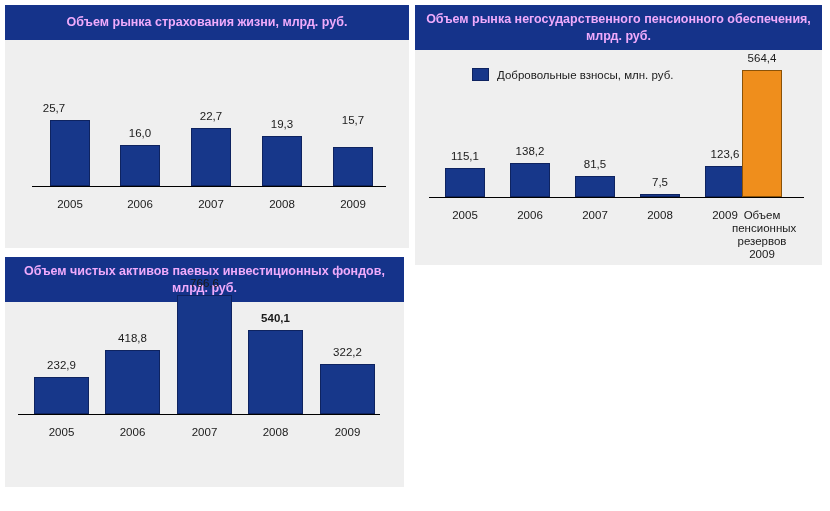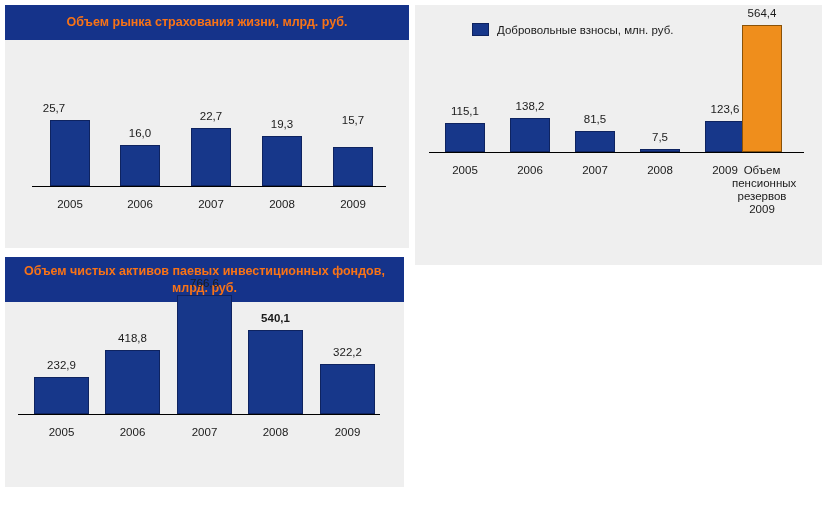--- a/index.html
+++ b/index.html
@@ -15,21 +15,21 @@
     overflow: hidden;
   }
 
   .panel {
     position: absolute;
     background: #efefef;
     box-sizing: border-box;
   }
   .panel-header {
     background: #15338a;
-    color: #f97316;
+    color: #f0abfc;
     font-weight: bold;
     font-size: 12.5px;
     line-height: 17px;
     text-align: center;
     display: flex;
     align-items: center;
     justify-content: center;
     box-sizing: border-box;
     padding: 0 10px;
   }
@@ -136,20 +136,21 @@
       <div class="cat-label" style="left:110px; top:158px; width:50px;">2006</div>
       <div class="cat-label" style="left:181px; top:158px; width:50px;">2007</div>
       <div class="cat-label" style="left:252px; top:158px; width:50px;">2008</div>
       <div class="cat-label" style="left:323px; top:158px; width:50px;">2009</div>
 
     </div>
   </div>
 </div>
 
 <div class="panel" id="panel-pension">
+  <div class="panel-header">Объем рынка негосударственного пенсионного обеспечения, млрд. руб.</div>
   <div class="panel-body">
     <div class="plot">
 
       <div class="legend" style="left:25px; top:18px;padding-left:32px;">
         <span class="legend-swatch" style="background: rgb(23, 55, 138);"></span>
         <span class="legend-text">Добровольные взносы, млн. руб.</span>
       </div>
 
       <div class="axis-line" style="left:14px; top:147px; width:375px;"></div>
 

